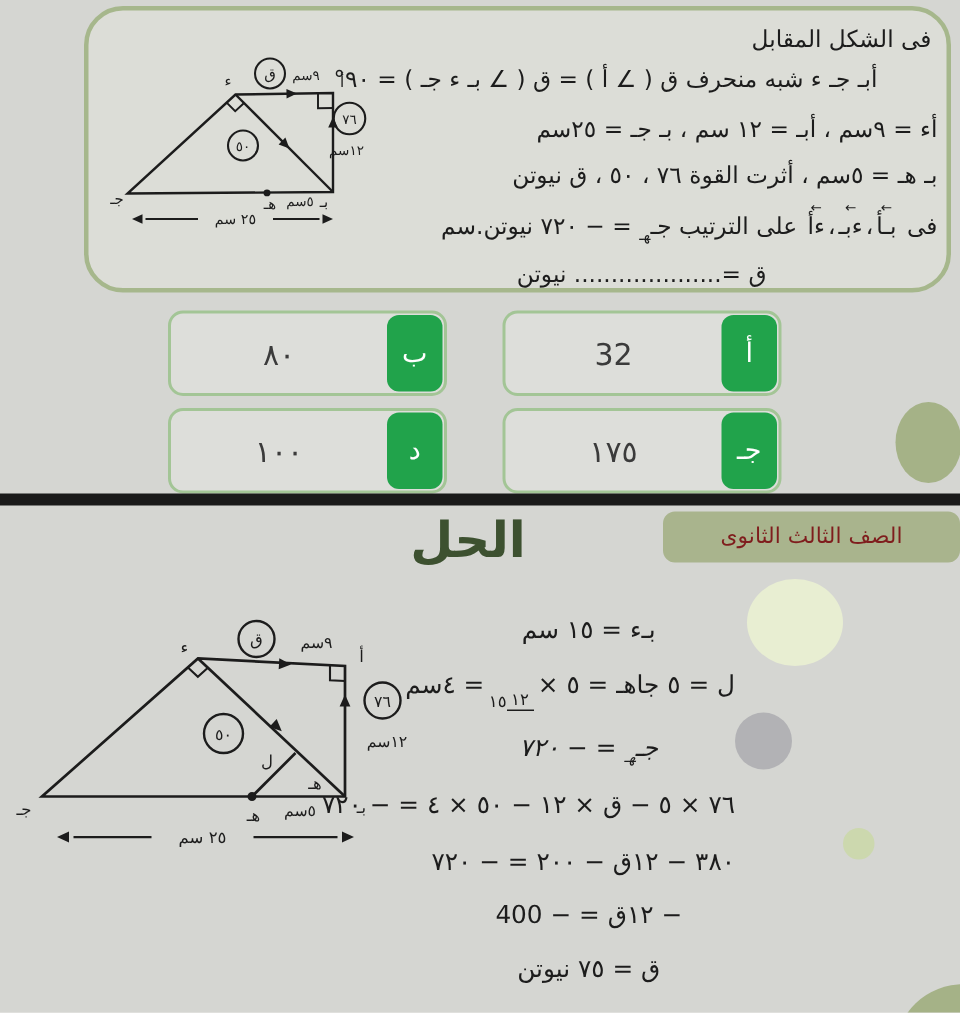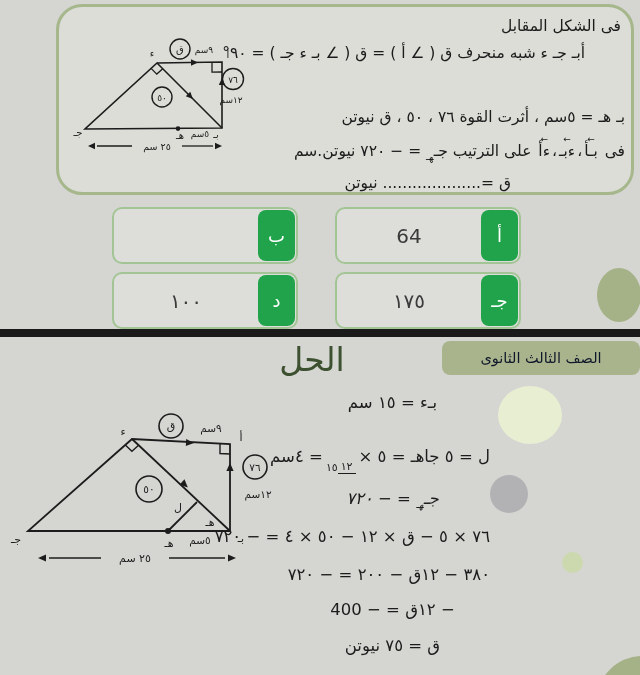--- a/index.html
+++ b/index.html
@@ -60,53 +60,54 @@
   .choice-a{left:335px; top:207px;}
   .choice-b{left:112px; top:207px;}
   .choice-c{left:335px; top:272px;}
   .choice-d{left:112px; top:272px;}
   
   .divider{position:absolute; left:0; top:329px; width:640px; height:8px;
     background:var(--divider,#1a1a1a);}
   .grade-badge{
     position:absolute; left:442px; top:341px; width:198px; height:34px;
     background:var(--badge-bg,#a9b48d); border-radius:8px;
-    color:#0f172a; font-size:14.5px; direction:rtl;
+    color:#7f1d1d; font-size:14.5px; direction:rtl;
     display:flex; align-items:center; justify-content:center;
   }
   .sol-title{
     position:absolute; left:252px; top:340px; width:120px; text-align:center;
-    font-size:33px; font-weight:normal; color:var(--title-green,#3d5130);
+    font-size:33px; font-weight:bold; color:var(--title-green,#3d5130);
   }
   
   .step{
     position:absolute; left:295px; width:195px; direction:rtl; text-align:center;
     font-size:16.5px; white-space:nowrap; color:var(--ink,#1c1c1c);
   }
-  .s1{top:393px;} .s2{top:447px;} .s3{top:489px;font-style:italic;} .s4{top:527px;}
+  .s1{top:410px;} .s2{top:447px;} .s3{top:489px;font-style:italic;} .s4{top:527px;}
   .s5{top:565px;} .s6{top:600px;} .s7{top:636px;}
   .frac{display:inline-flex; align-items:center;
     font-size:11px; line-height:1.2; vertical-align:-8px; margin:0 3px;}
   .frac .num{border-bottom:1px solid var(--ink,#1c1c1c); padding:0 3px;}
   
   .circle{position:absolute; border-radius:50%;}
   .c-mid-right{left:597px; top:268px; width:44px; height:54px; background:var(--circle-olive,#a5b287);}
   .c-light{left:498px; top:386px; width:64px; height:58px; background:var(--circle-light,#e8eed2);}
   .c-gray{left:490px; top:475px; width:38px; height:38px; background:var(--circle-gray,#b2b2b5);}
   .c-green-sm{left:562px; top:552px; width:21px; height:21px; background:var(--circle-green-sm,#ccd8ae);}
   .c-bottom-right{left:597px; top:656px; width:92px; height:88px; background:var(--circle-olive,#a5b287);}
 </style>
 </head>
 <body>
 
 <div class="page">
 
   <div class="question-card">
     <div class="q-line q1">فى الشكل المقابل</div>
     <div class="q-line q2">أبـ جـ ء شبه منحرف ق ( ∠ أ ) = ق ( ∠ بـ ء جـ ) = ٩٠°</div>
+    <div class="q-line q3">أء = ٩سم ،  أبـ = ١٢ سم ، بـ جـ = ٢٥سم</div>
     <div class="q-line q4">بـ هـ = ٥سم ، أثرت القوة ٧٦ ، ٥٠ ، ق نيوتن</div>
     <div class="q-line q5">
       <span>فى</span>
       <span class="vec">بـأ</span><span>،</span><span class="vec">ءبـ</span><span>،</span><span class="vec">ءأ</span>
       <span>على الترتيب</span>
       <span>جـ</span><span class="msub">هـ</span>
       <span>= − ٧٢٠ نيوتن.سم</span>
     </div>
     <div class="q-line q6">ق =.................... نيوتن</div>
   </div>
@@ -142,24 +143,25 @@
 
     <line class="ln" stroke-width="1.3" x1="35" y1="112" x2="70" y2="112"></line>
     <line class="ln" stroke-width="1.3" x1="120" y1="112" x2="151" y2="112"></line>
     <polygon class="fl" points="0,-3.2 7,0 0,3.2" transform="translate(33,112) rotate(180)"></polygon>
     <polygon class="fl" points="0,-3.2 7,0 0,3.2" transform="translate(153,112)"></polygon>
     <text x="95" y="115.5" text-anchor="middle" font-size="9.5">٢٥ سم</text>
   </svg>
 
   <div class="choice choice-a">
     <div class="tab">أ</div>
-    <div class="val">64</div>
+    <div class="val">32</div>
   </div>
   <div class="choice choice-b">
     <div class="tab">ب</div>
+    <div class="val">٨٠</div>
   </div>
   <div class="choice choice-c">
     <div class="tab">جـ</div>
     <div class="val">١٧٥</div>
   </div>
   <div class="choice choice-d">
     <div class="tab">د</div>
     <div class="val">١٠٠</div>
   </div>
 

